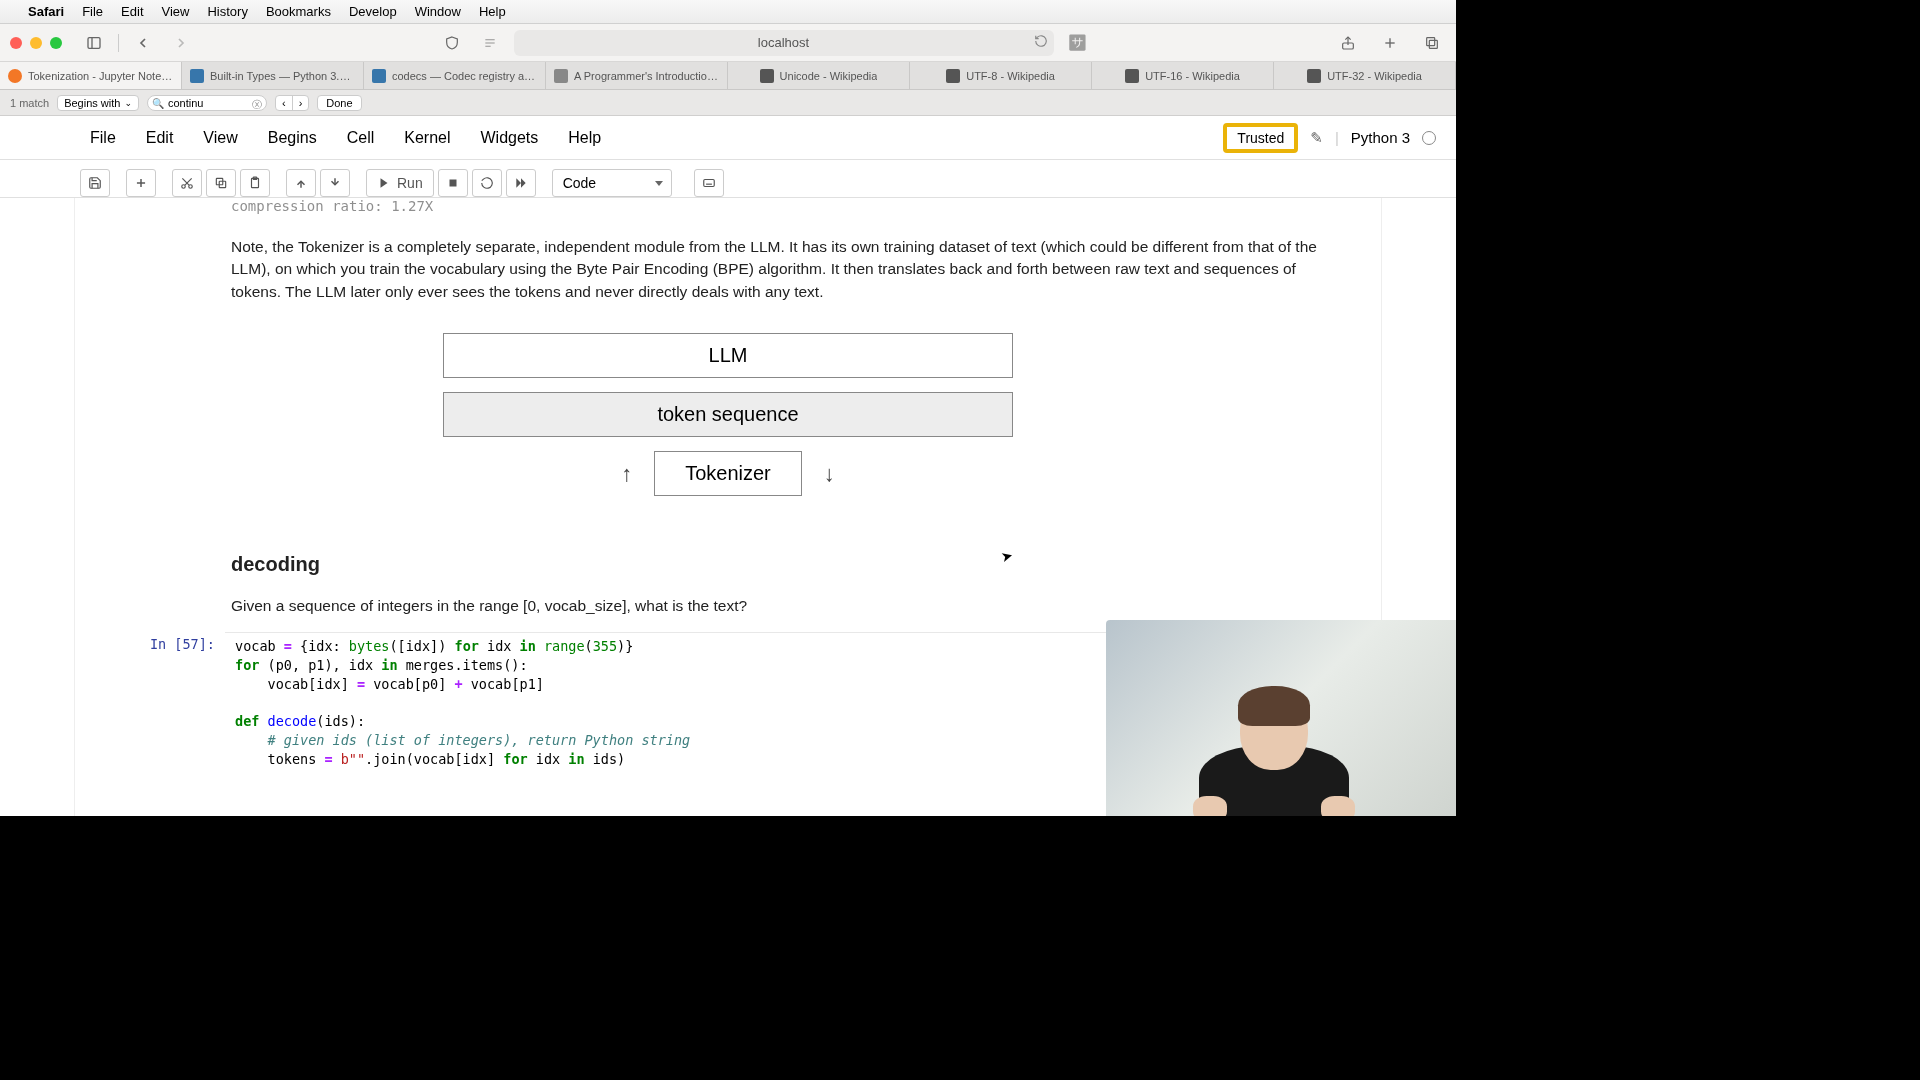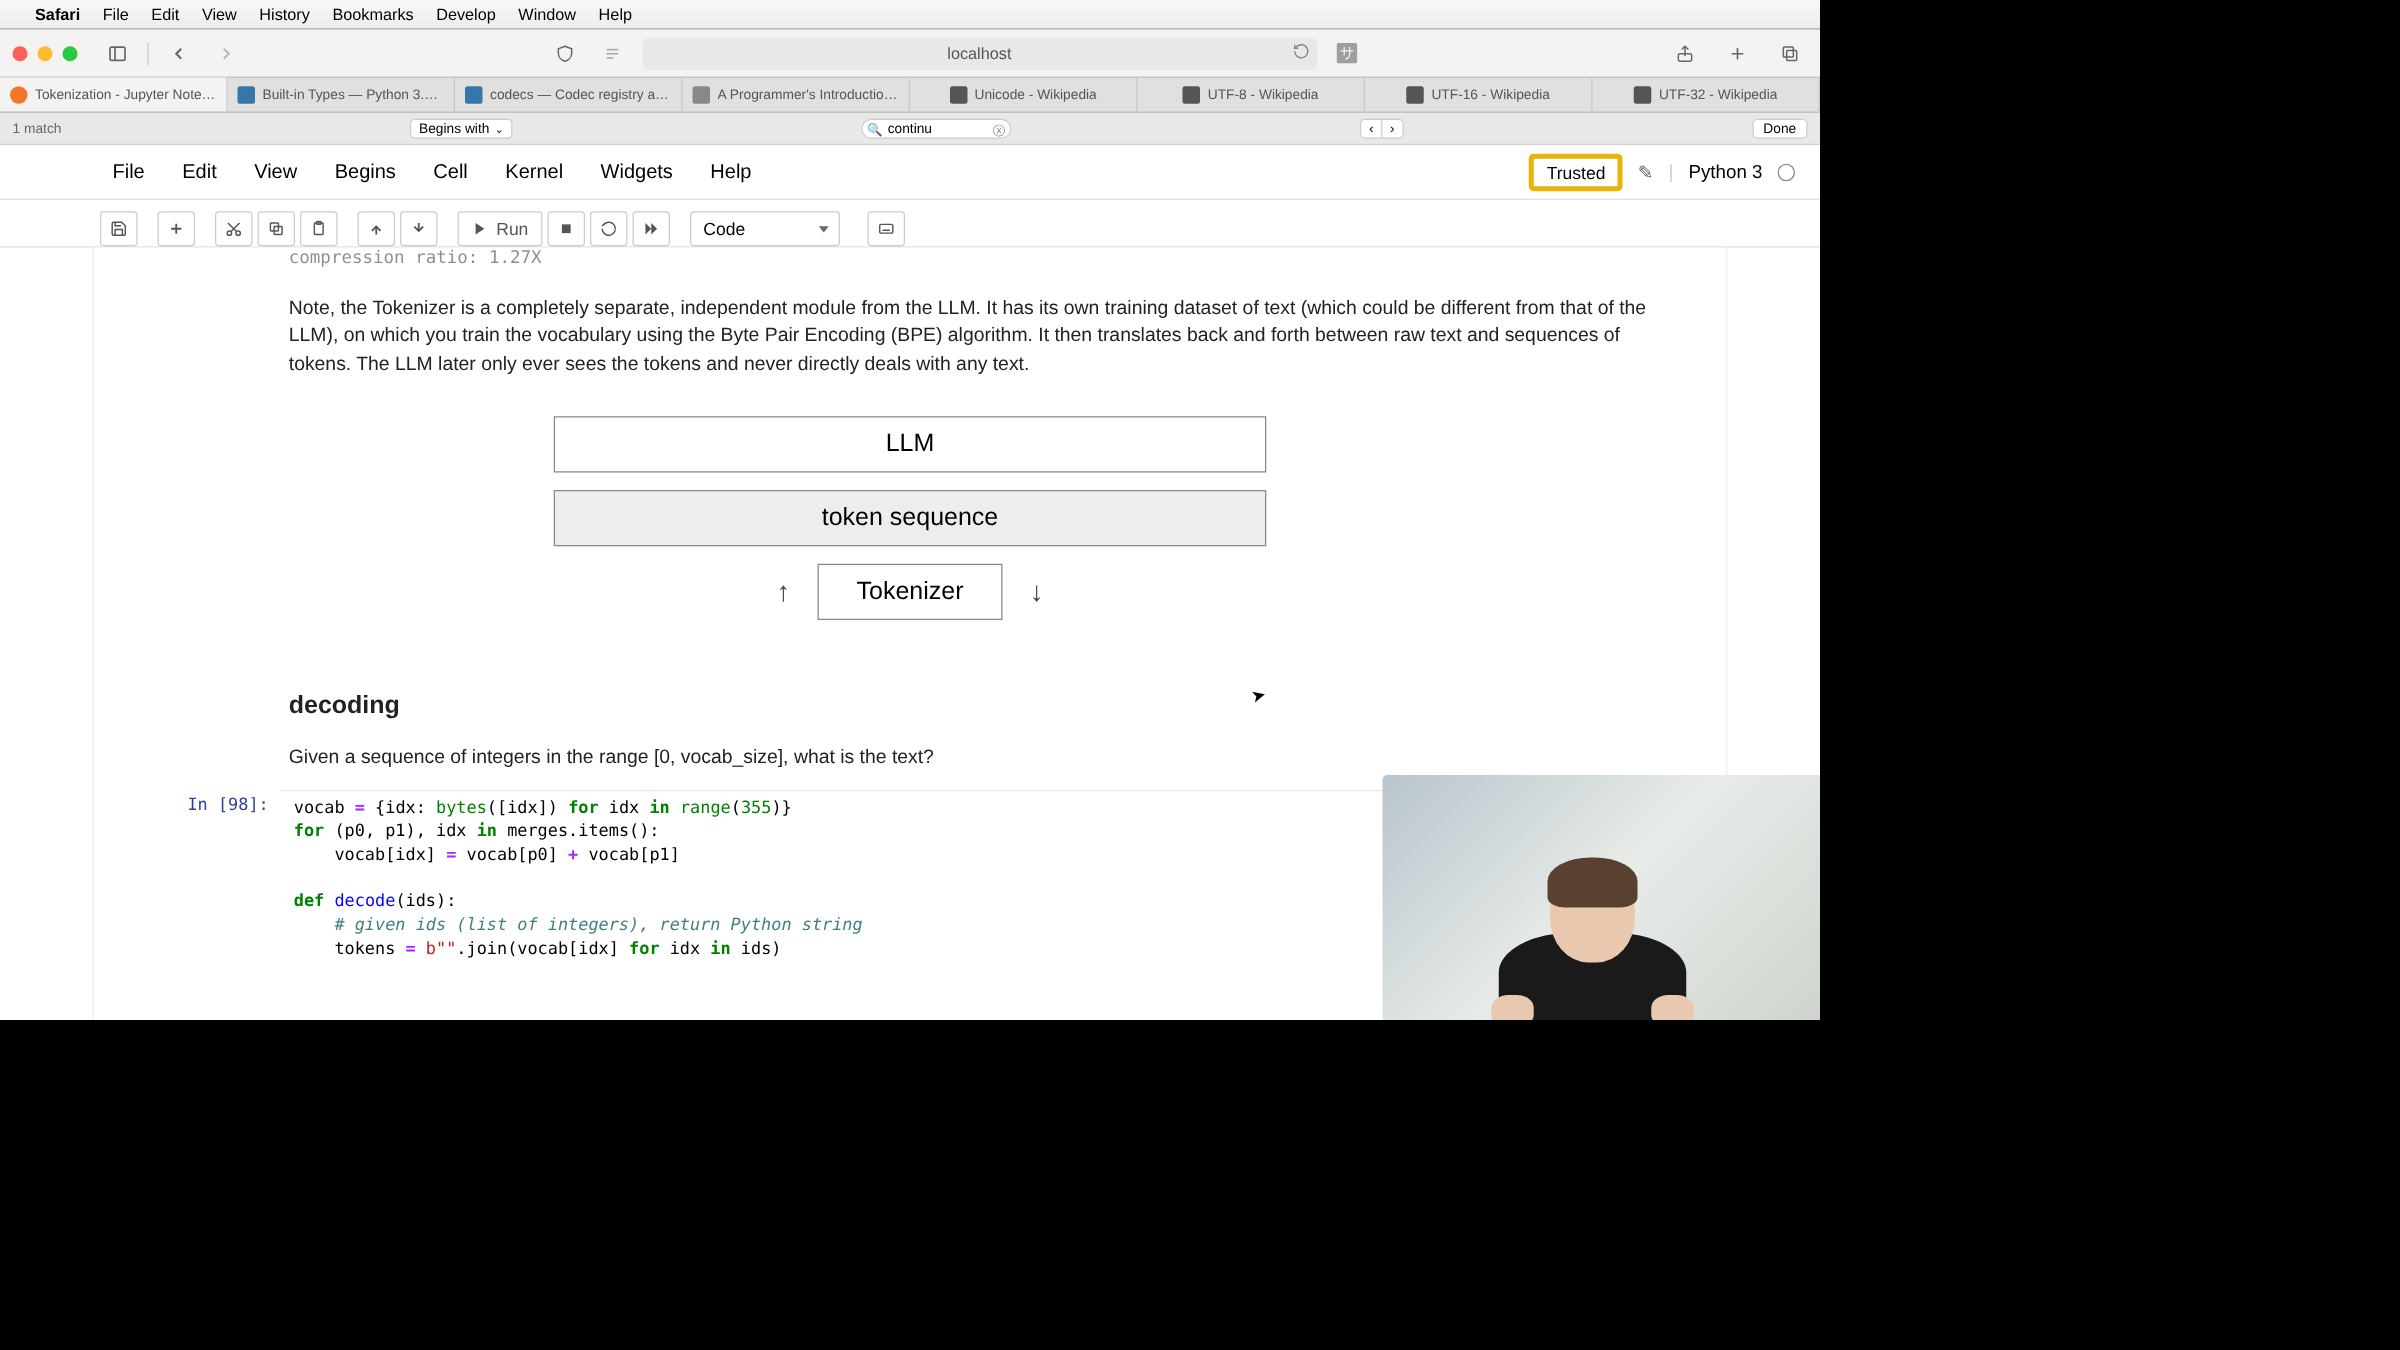--- a/index.html
+++ b/index.html
@@ -23,21 +23,21 @@
 .url-extras-right-group { display:flex; gap:14px; margin-left:auto; color:#777; }
 
 
 .tab-strip { height: 28px; background: #e1e0df; display: flex; border-bottom: 1px solid #c9c8c7; font-size: 11px; }
 .tab { flex: 1; display: flex; align-items: center; justify-content: center; gap: 6px; border-right: 1px solid #c9c8c7; padding: 0 8px; color: #555; min-width: 0; }
 .tab.active { background: #f4f3f2; }
 .tab .favicon { width: 14px; height: 14px; border-radius: 2px; flex-shrink: 0; }
 .tab .label { white-space: nowrap; overflow: hidden; text-overflow: ellipsis; }
 
 
-.find-bar { height: 26px; background: #e9e8e7; display: flex; align-items: center; justify-content: space-between; padding: 0 10px; gap: 8px; font-size: 11px; border-bottom: 1px solid #d0cfce; }
+.find-bar { height: 26px; background: #e9e8e7; display: flex; align-items: center; justify-content: flex-start; padding: 0 10px; gap: 8px; font-size: 11px; border-bottom: 1px solid #d0cfce; }
 .find-bar .matches { color: #666; }
 .find-opt { background:#fff; border:1px solid #ccc; border-radius:4px; padding:1px 6px; display:flex; gap:4px; align-items:center; }
 .find-input { background:#fff; border:1px solid #ccc; border-radius:10px; padding:1px 8px 1px 20px; width:120px; position:relative; }
 .find-input .mag { position:absolute; left:4px; top:2px; color:#888; font-size:10px; }
 .find-input .clear { position:absolute; right:4px; top:2px; color:#888; font-size:10px; }
 .find-nav { display:flex; border:1px solid #ccc; border-radius:4px; background:#fff; }
 .find-nav span { padding:1px 6px; }
 .find-nav span:first-child { border-right:1px solid #ccc; }
 .find-done { background:#fff; border:1px solid #ccc; border-radius:4px; padding:1px 8px; }
 
@@ -354,21 +354,21 @@
           <span class="arrow">↑</span>
           <div class="tokenizer">Tokenizer</div>
           <span class="arrow">↓</span>
         </div>
       </div>
 
       <div class="md-cell heading">decoding</div>
       <div class="md-cell" style="padding-top:6px">Given a sequence of integers in the range [0, vocab_size], what is the text?</div>
 
       <div class="code-cell">
-        <div class="prompt">In [98]:</div>
+        <div class="prompt">In [57]:</div>
         <div class="code-area">vocab <span class="op">=</span> {idx: <span class="bi">bytes</span>([idx]) <span class="kw">for</span> idx <span class="kw">in</span> <span class="bi">range</span>(<span class="num">355</span>)}
 <span class="kw">for</span> (p0, p1), idx <span class="kw">in</span> merges.items():
     vocab[idx] <span class="op">=</span> vocab[p0] <span class="op">+</span> vocab[p1]
 
 <span class="kw">def</span> <span style="color:#0000FF">decode</span>(ids):
     <span class="cm"># given ids (list of integers), return Python string</span>
     tokens <span class="op">=</span> <span class="st">b""</span>.join(vocab[idx] <span class="kw">for</span> idx <span class="kw">in</span> ids)</div>
       </div>
     </div>
 

